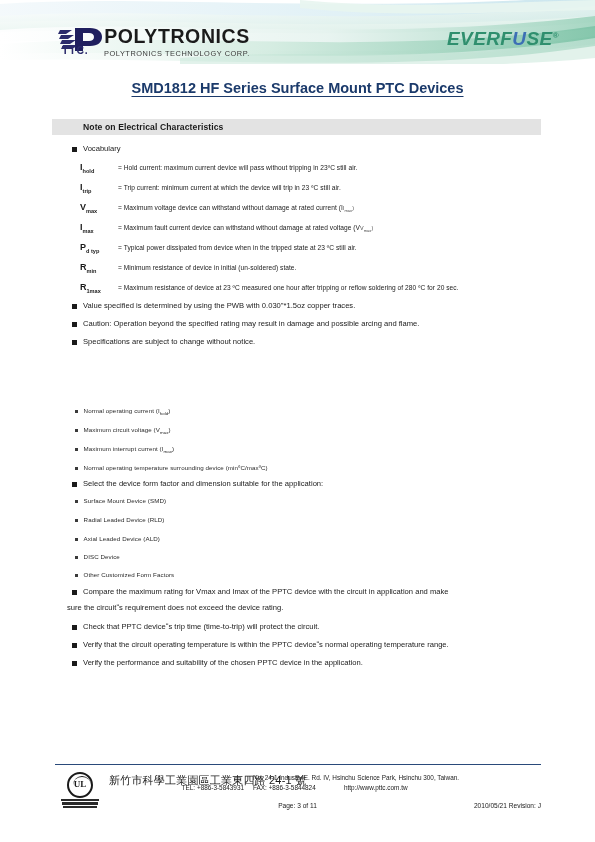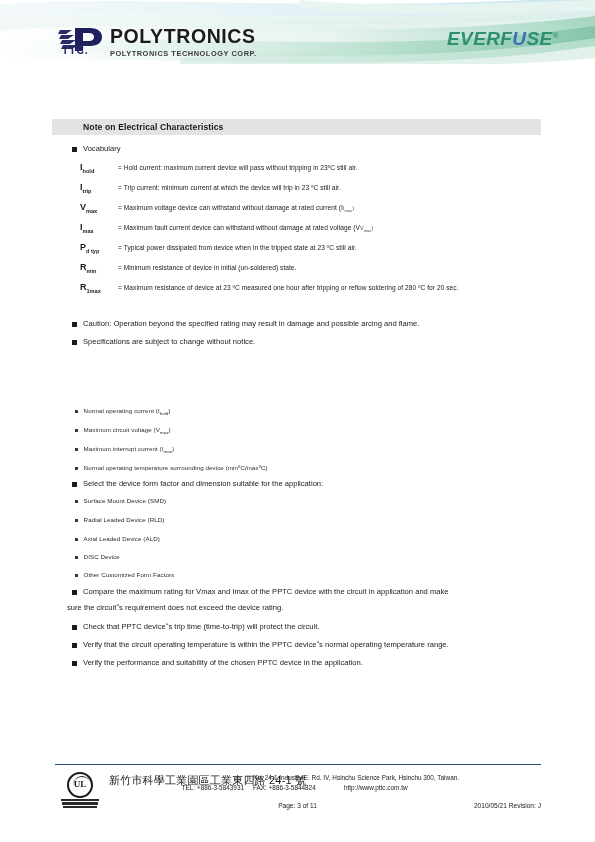--- a/index.html
+++ b/index.html
@@ -26,37 +26,37 @@
     overflow: hidden;
     background: #ffffff;
   }
   .banner svg { position: absolute; left: 0; top: 0; }
 
   .logo-ptc {
     position: absolute;
     left: 58px; top: 26px;
     display: flex;
     align-items: flex-start;
-    gap: 6px;
+    text-align: right;
   }
   .logo-mark {
     position: relative;
     width: 46px; height: 26px;
   }
   .logo-text-wrap { display: flex; flex-direction: column; margin-top: 1px; }
   .logo-name {
     font-size: 19.5px;
     font-weight: bold;
     letter-spacing: 0.6px;
     color: #1b1b1b;
     line-height: 1;
   }
   .logo-sub {
     font-size: 7.4px;
-    font-weight: bold;
+    font-weight: normal;
     letter-spacing: 0.55px;
     color: #3a3a3a;
     margin-top: 3px;
     line-height: 1;
   }
   .logo-ttc {
     position: absolute;
     left: 62px; top: 44px;
     font-size: 10.5px;
     font-weight: bold;
@@ -343,20 +343,21 @@
         <div class="logo-sub">POLYTRONICS TECHNOLOGY CORP.</div>
       </div>
     </div>
     <div class="logo-ttc">TTC.</div>
 
     <div class="logo-everfuse">
       <span>EVERF<span class="ef-u">U</span>SE</span><span class="reg">®</span>
     </div>
   </div>
 
+  <div class="doc-title">SMD1812 HF Series Surface Mount PTC Devices</div>
 
   <div class="section-bar" id="bar-note">
     <span>Note on Electrical Characteristics</span>
   </div>
 
   <div class="bullet-row" style="left:56px; top:143px;">
     <span class="sq"></span>
     <span class="bullet-text">Vocabulary</span>
   </div>
 
@@ -388,20 +389,24 @@
   <div class="voc-row" style="left:80px; top:262px;">
     <span class="voc-sym">R<sub>min</sub></span>
     <span class="voc-def">= Minimum resistance of device in initial (un-soldered) state.</span>
   </div>
 
   <div class="voc-row" style="left:80px; top:282px;">
     <span class="voc-sym">R<sub>1max</sub></span>
     <span class="voc-def">= Maximum resistance of device at 23 ºC measured one hour after tripping or reflow soldering of 280 ºC for 20 sec.</span>
   </div>
 
+  <div class="bullet-row" style="left:56px; top:300px;">
+    <span class="sq"></span>
+    <span class="bullet-text">Value specified is determined by using the PWB with 0.030"*1.5oz copper traces.</span>
+  </div>
   <div class="bullet-row" style="left:56px; top:318px;">
     <span class="sq"></span>
     <span class="bullet-text">Caution: Operation beyond the specified rating may result in damage and possible arcing and flame.</span>
   </div>
   <div class="bullet-row" style="left:56px; top:336px;">
     <span class="sq"></span>
     <span class="bullet-text">Specifications are subject to change without notice.</span>
   </div>
 
 

